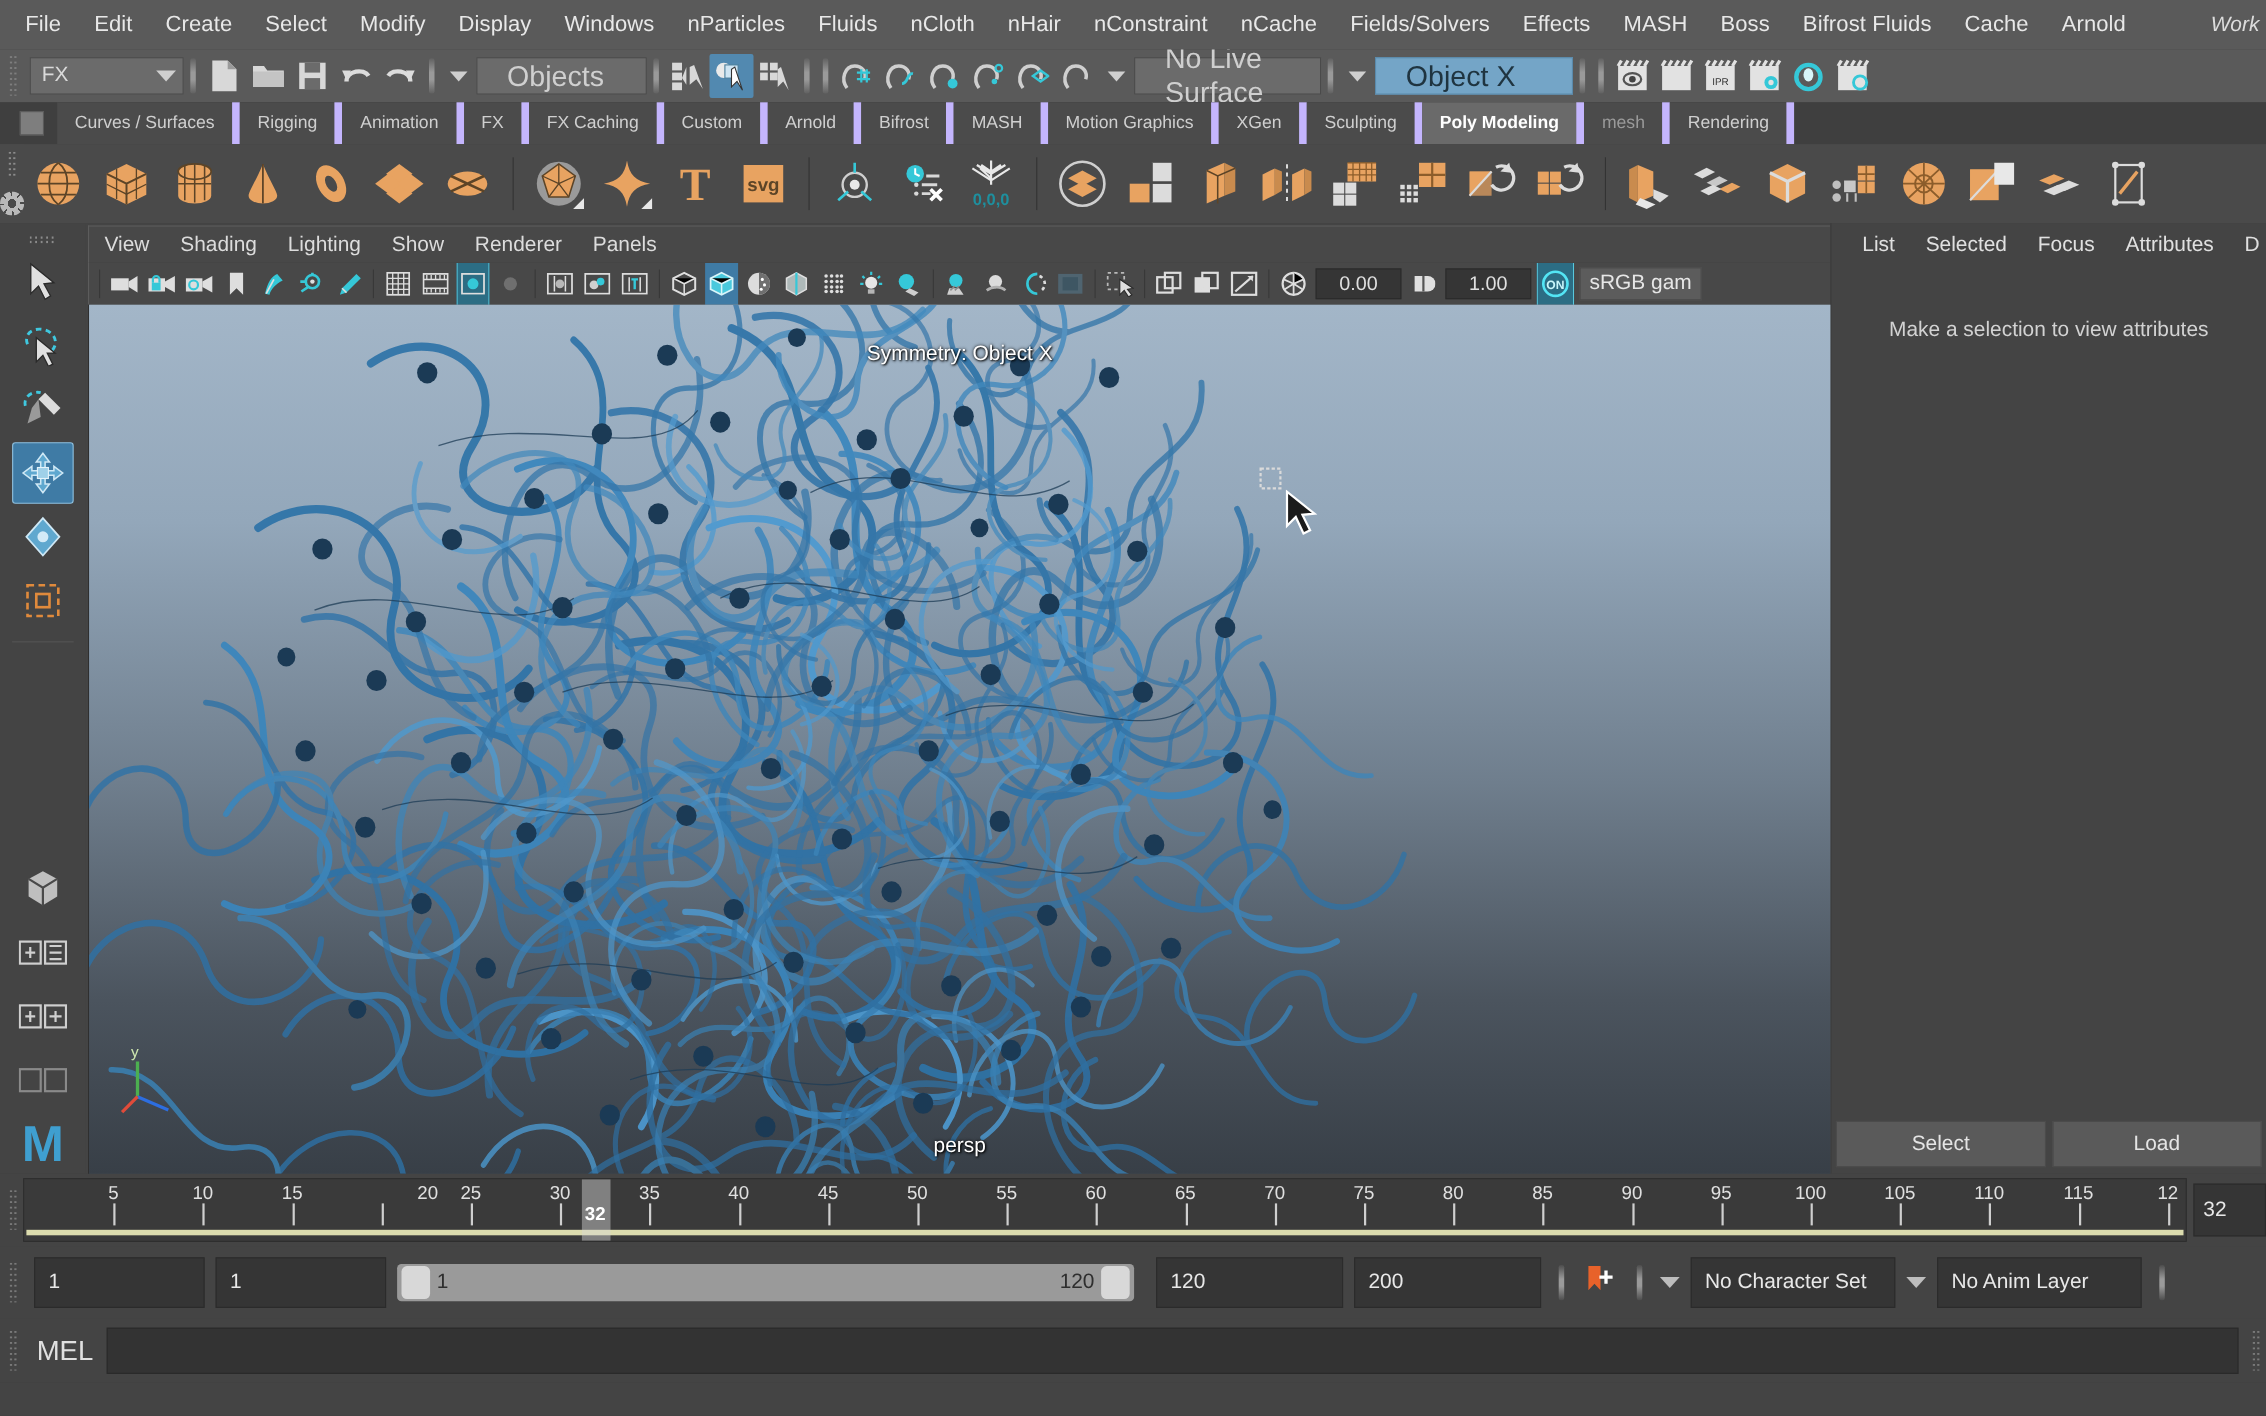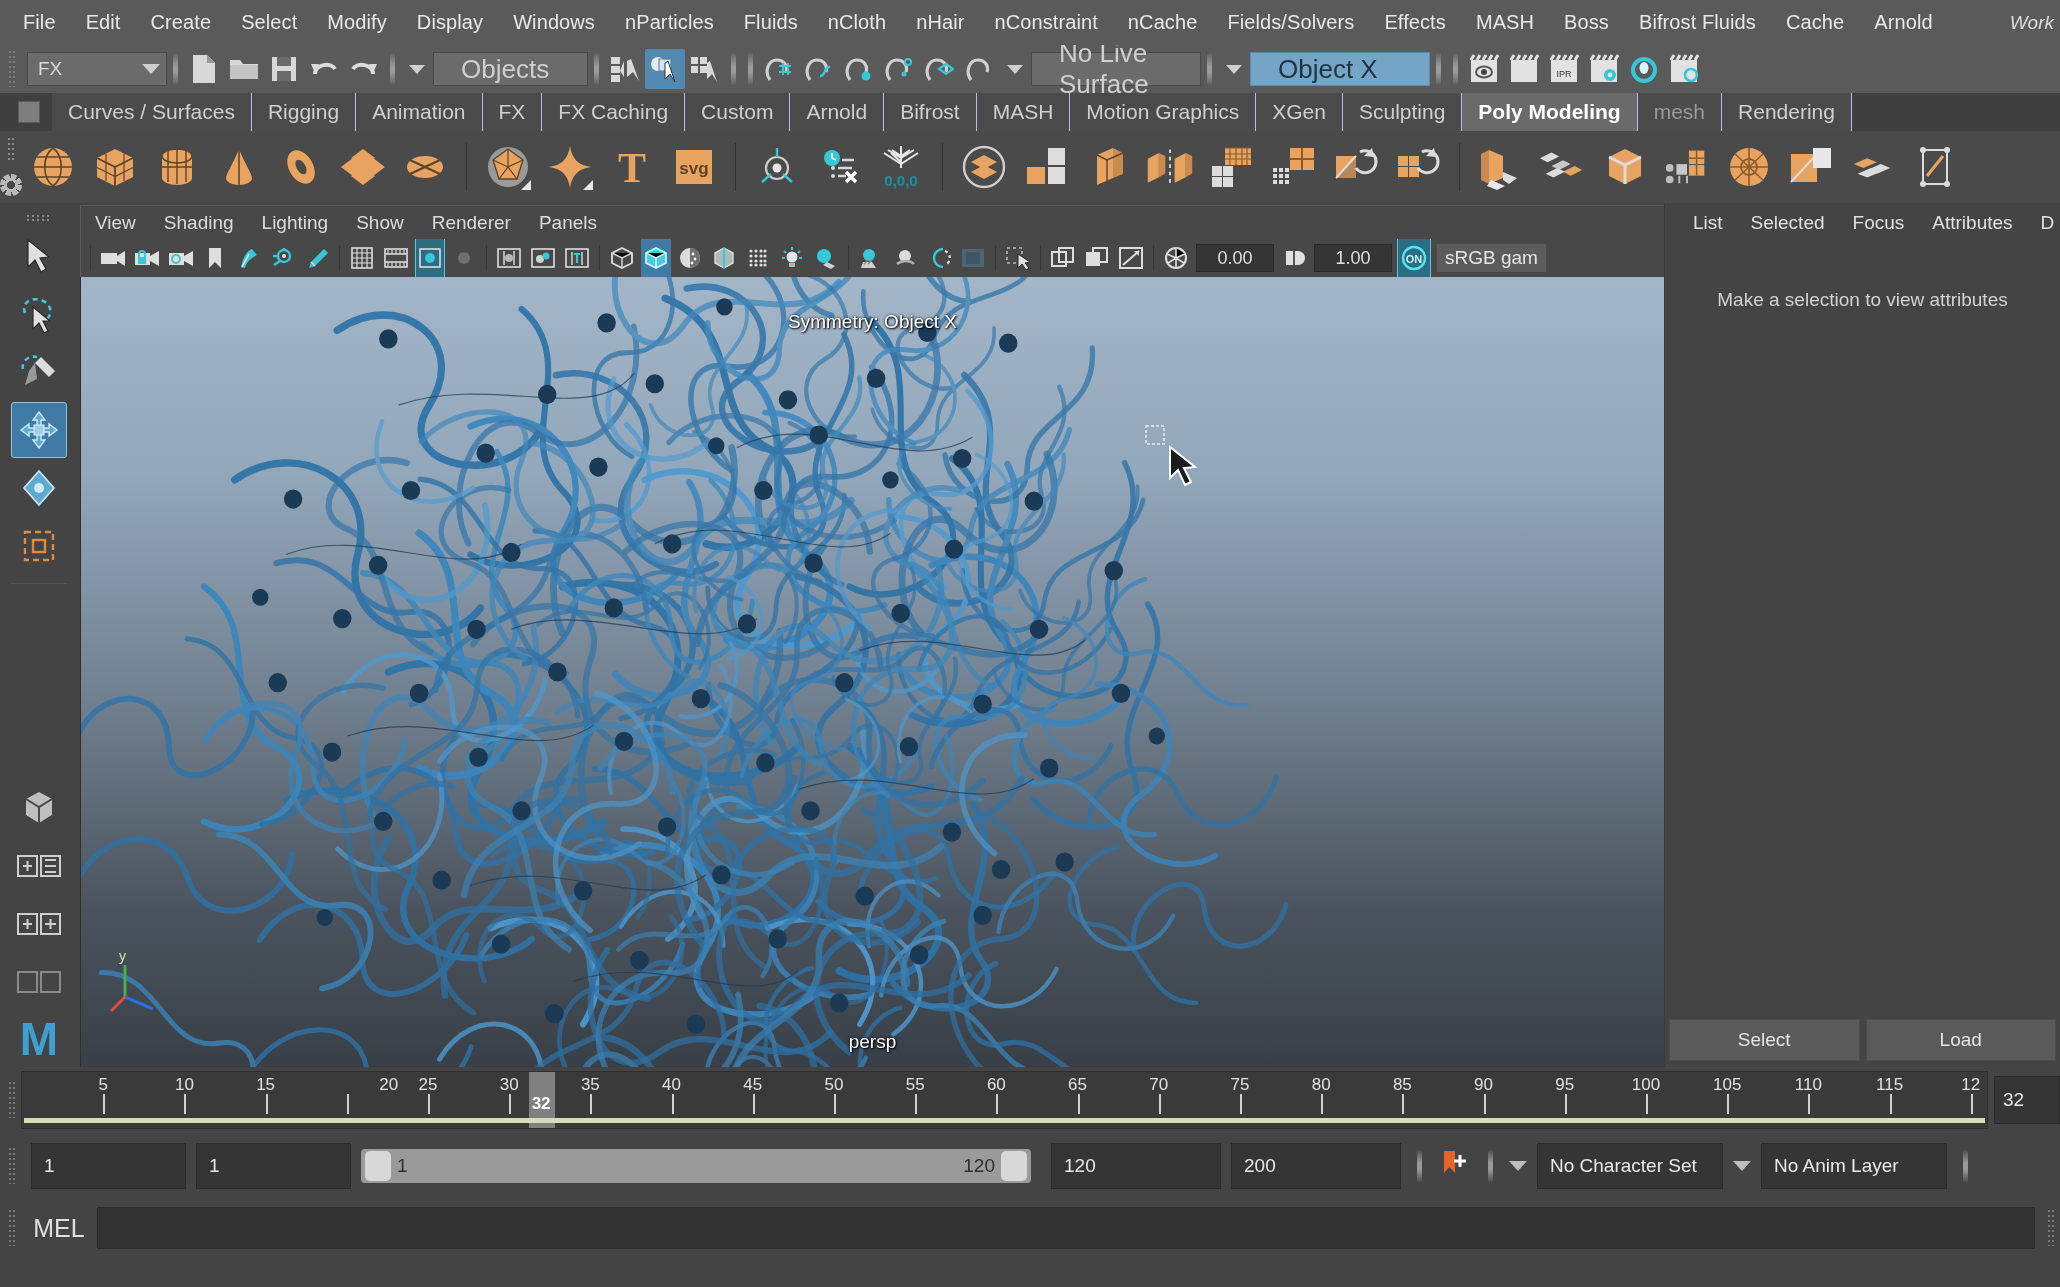--- a/index.html
+++ b/index.html
@@ -74,22 +74,22 @@
   
   .shelftabs{
     height:38px; background:#3f3f3f; display:flex; align-items:stretch;
     flex:0 0 38px; padding-left:2px;
   }
   .shelf-toggle{
     width:22px;height:22px;background:#7e7e7e;border:1px solid #5a5a5a;align-self:center;
     margin:0 12px 0 16px;
   }
   .shtab{
-    color:#cfcfcf; font-size:21px; padding:0 16px; display:flex;align-items:center;
-    background:#4b4b4b; border-right:1px solid #c4b5fd; white-space:nowrap;
+    color:#cfcfcf; font-size:16px; padding:0 16px; display:flex;align-items:center;
+    background:#4b4b4b; border-right:7px solid #c4b5fd; white-space:nowrap;
   }
   .shtab.sel{ background:#6a6a6a; color:#ffffff; font-weight:bold; }
   .shtab.dim{ color:#9a9a9a; }
 
   .shelficons{
     height:72px; background:#4a4a4a; display:flex; align-items:center;
     flex:0 0 72px; padding-left:0px; overflow:hidden;
   }
   .shelf-grip{
     width:22px;height:72px;display:flex;flex-direction:column;align-items:center;justify-content:center;gap:14px;

